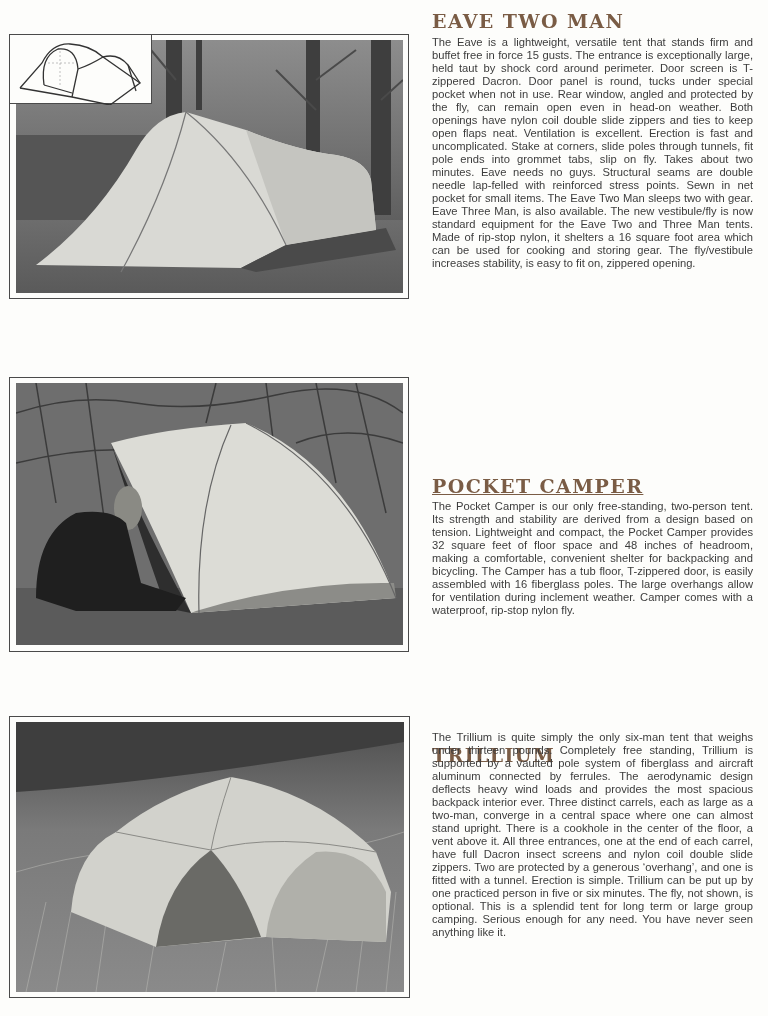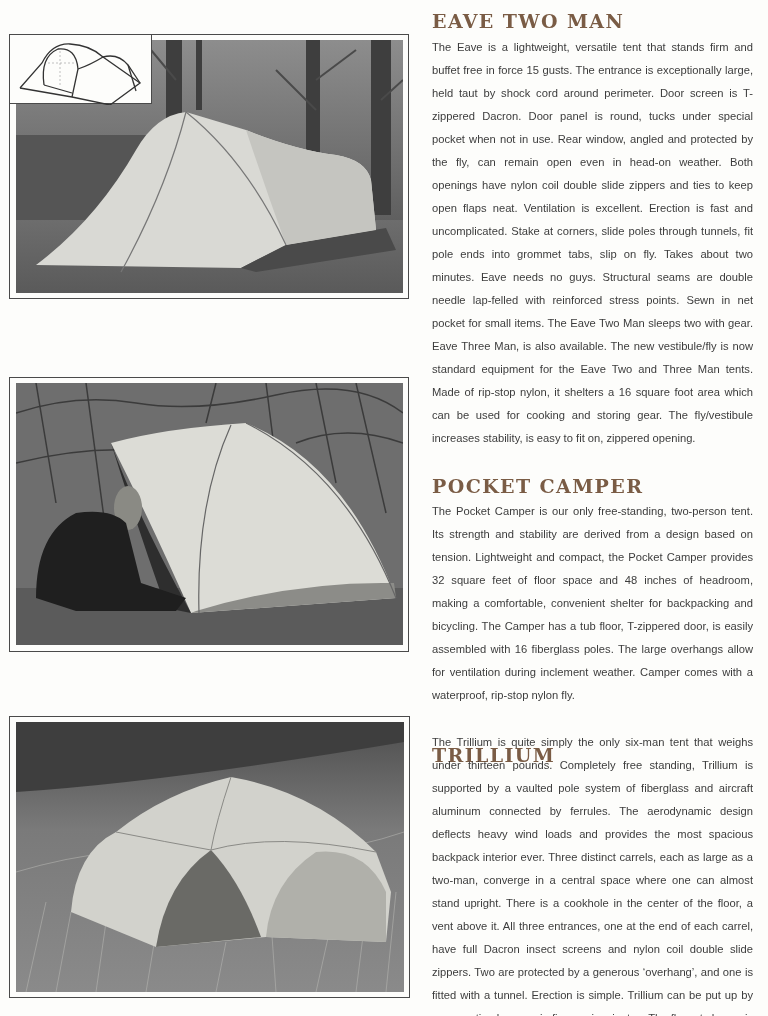--- a/index.html
+++ b/index.html
@@ -26,21 +26,21 @@
     letter-spacing: 1.4px;
     color: #7a5c45;
     white-space: nowrap;
   }
   .body-text {
     position: absolute;
     left: 432px;
     width: 321px;
     font-family: "Liberation Sans", sans-serif;
     font-size: 11.2px;
-    line-height: 23px;
+    line-height: 13px;
     color: #3c3c3c;
     text-align: justify;
     hyphens: manual;
   }
 </style>
 </head>
 <body>
 
 <div class="frame" style="left:9px; top:34px; width:400px; height:265px;"></div>
 
@@ -123,21 +123,21 @@
     <g stroke="#666" stroke-width="1.2" fill="none">
       <path d="M215 42 Q180 120 183 230"></path>
       <path d="M230 40 Q330 90 380 215"></path>
     </g>
 
     <ellipse cx="112" cy="125" rx="14" ry="22" fill="#8a8a84"></ellipse>
     <path d="M20 215 Q20 150 60 130 Q95 125 110 140 L125 200 L170 215 L160 228 L60 228 Z" fill="#1f1f1f"></path>
   </svg>
 </div>
 
-<div class="heading" style="top:475px;">POCKET CAMPER</div>
+<div class="heading" style="top:475px;text-decoration:underline;">POCKET CAMPER</div>
 <div class="body-text" style="top:500px;">The Pocket Camper is our only free-standing, two-person tent. Its strength and stability are derived from a design based on tension. Lightweight and compact, the Pocket Camper provides 32 square feet of floor space and 48 inches of headroom, making a comfortable, convenient shelter for backpacking and bicycling. The Camper has a tub floor, T-zippered door, is easily assembled with 16 fiberglass poles. The large overhangs allow for ventilation during inclement weather. Camper comes with a water­proof, rip-stop nylon fly.</div>
 
 <div class="frame" style="left:9px; top:716px; width:401px; height:282px;"></div>
 <div class="photo" style="left:16px; top:722px; width:388px; height:270px;">
   <svg viewBox="0 0 388 270" preserveAspectRatio="none">
     <defs>
       <linearGradient id="hill3" x1="0" y1="0" x2="0" y2="1">
         <stop offset="0" stop-color="#4e4e4e"></stop>
         <stop offset="0.4" stop-color="#7a7a7a"></stop>
         <stop offset="1" stop-color="#8a8a8a"></stop>

